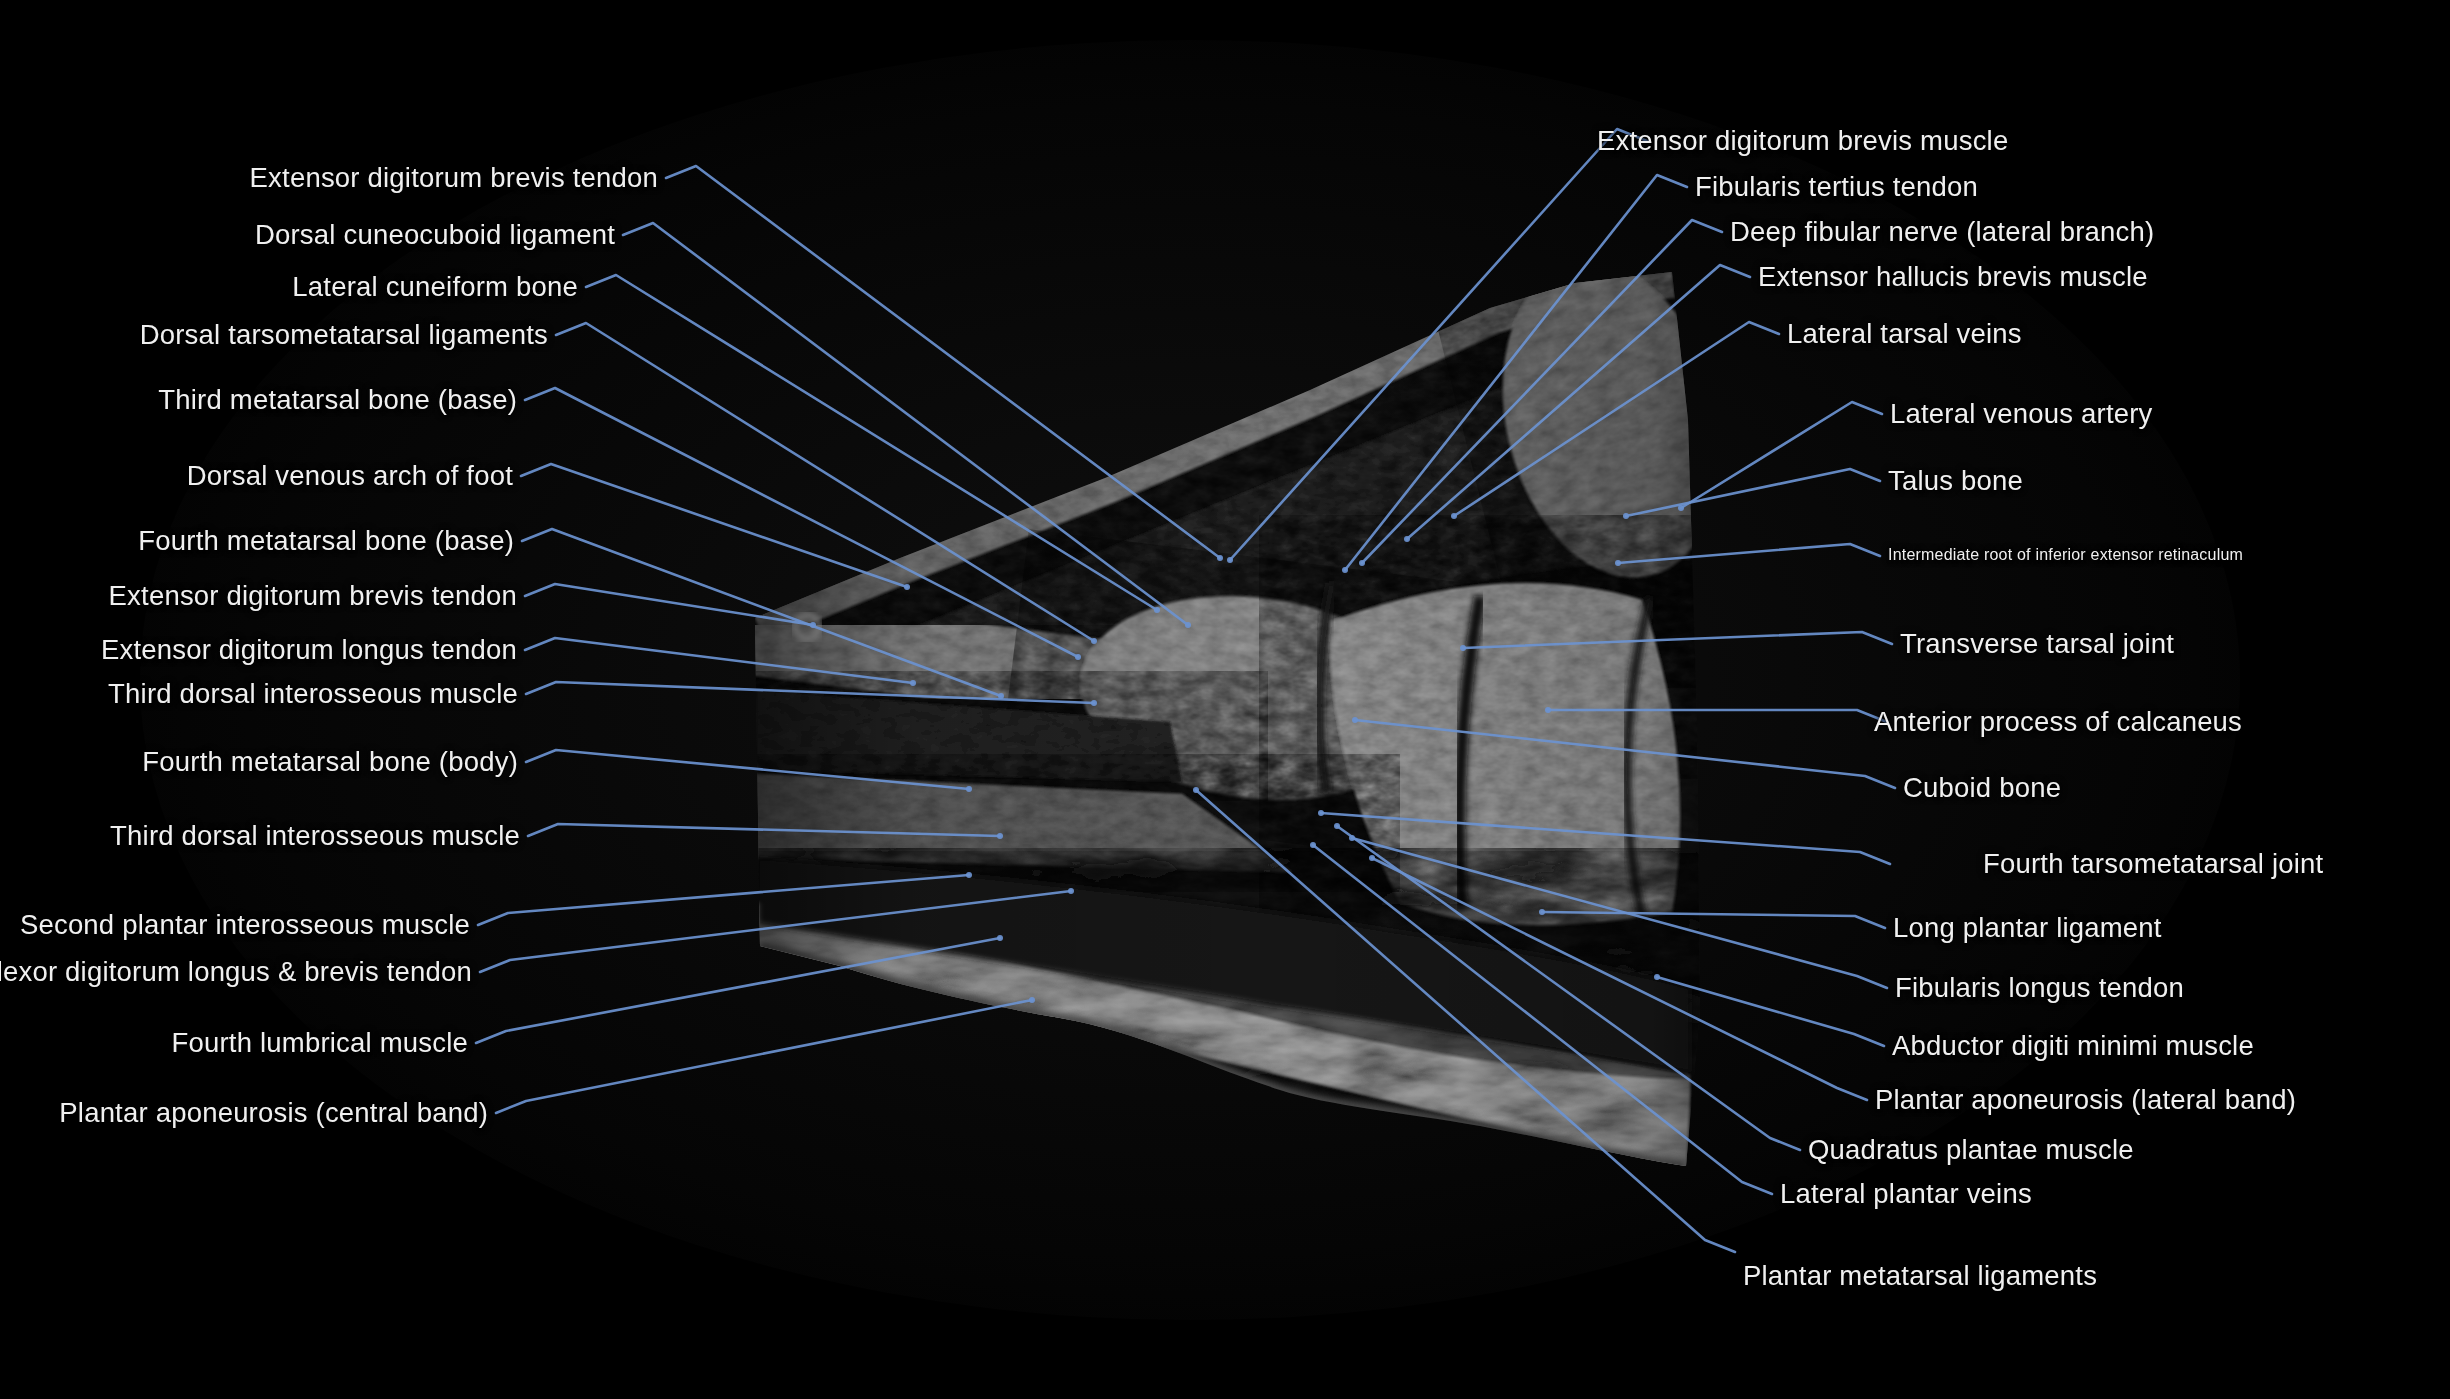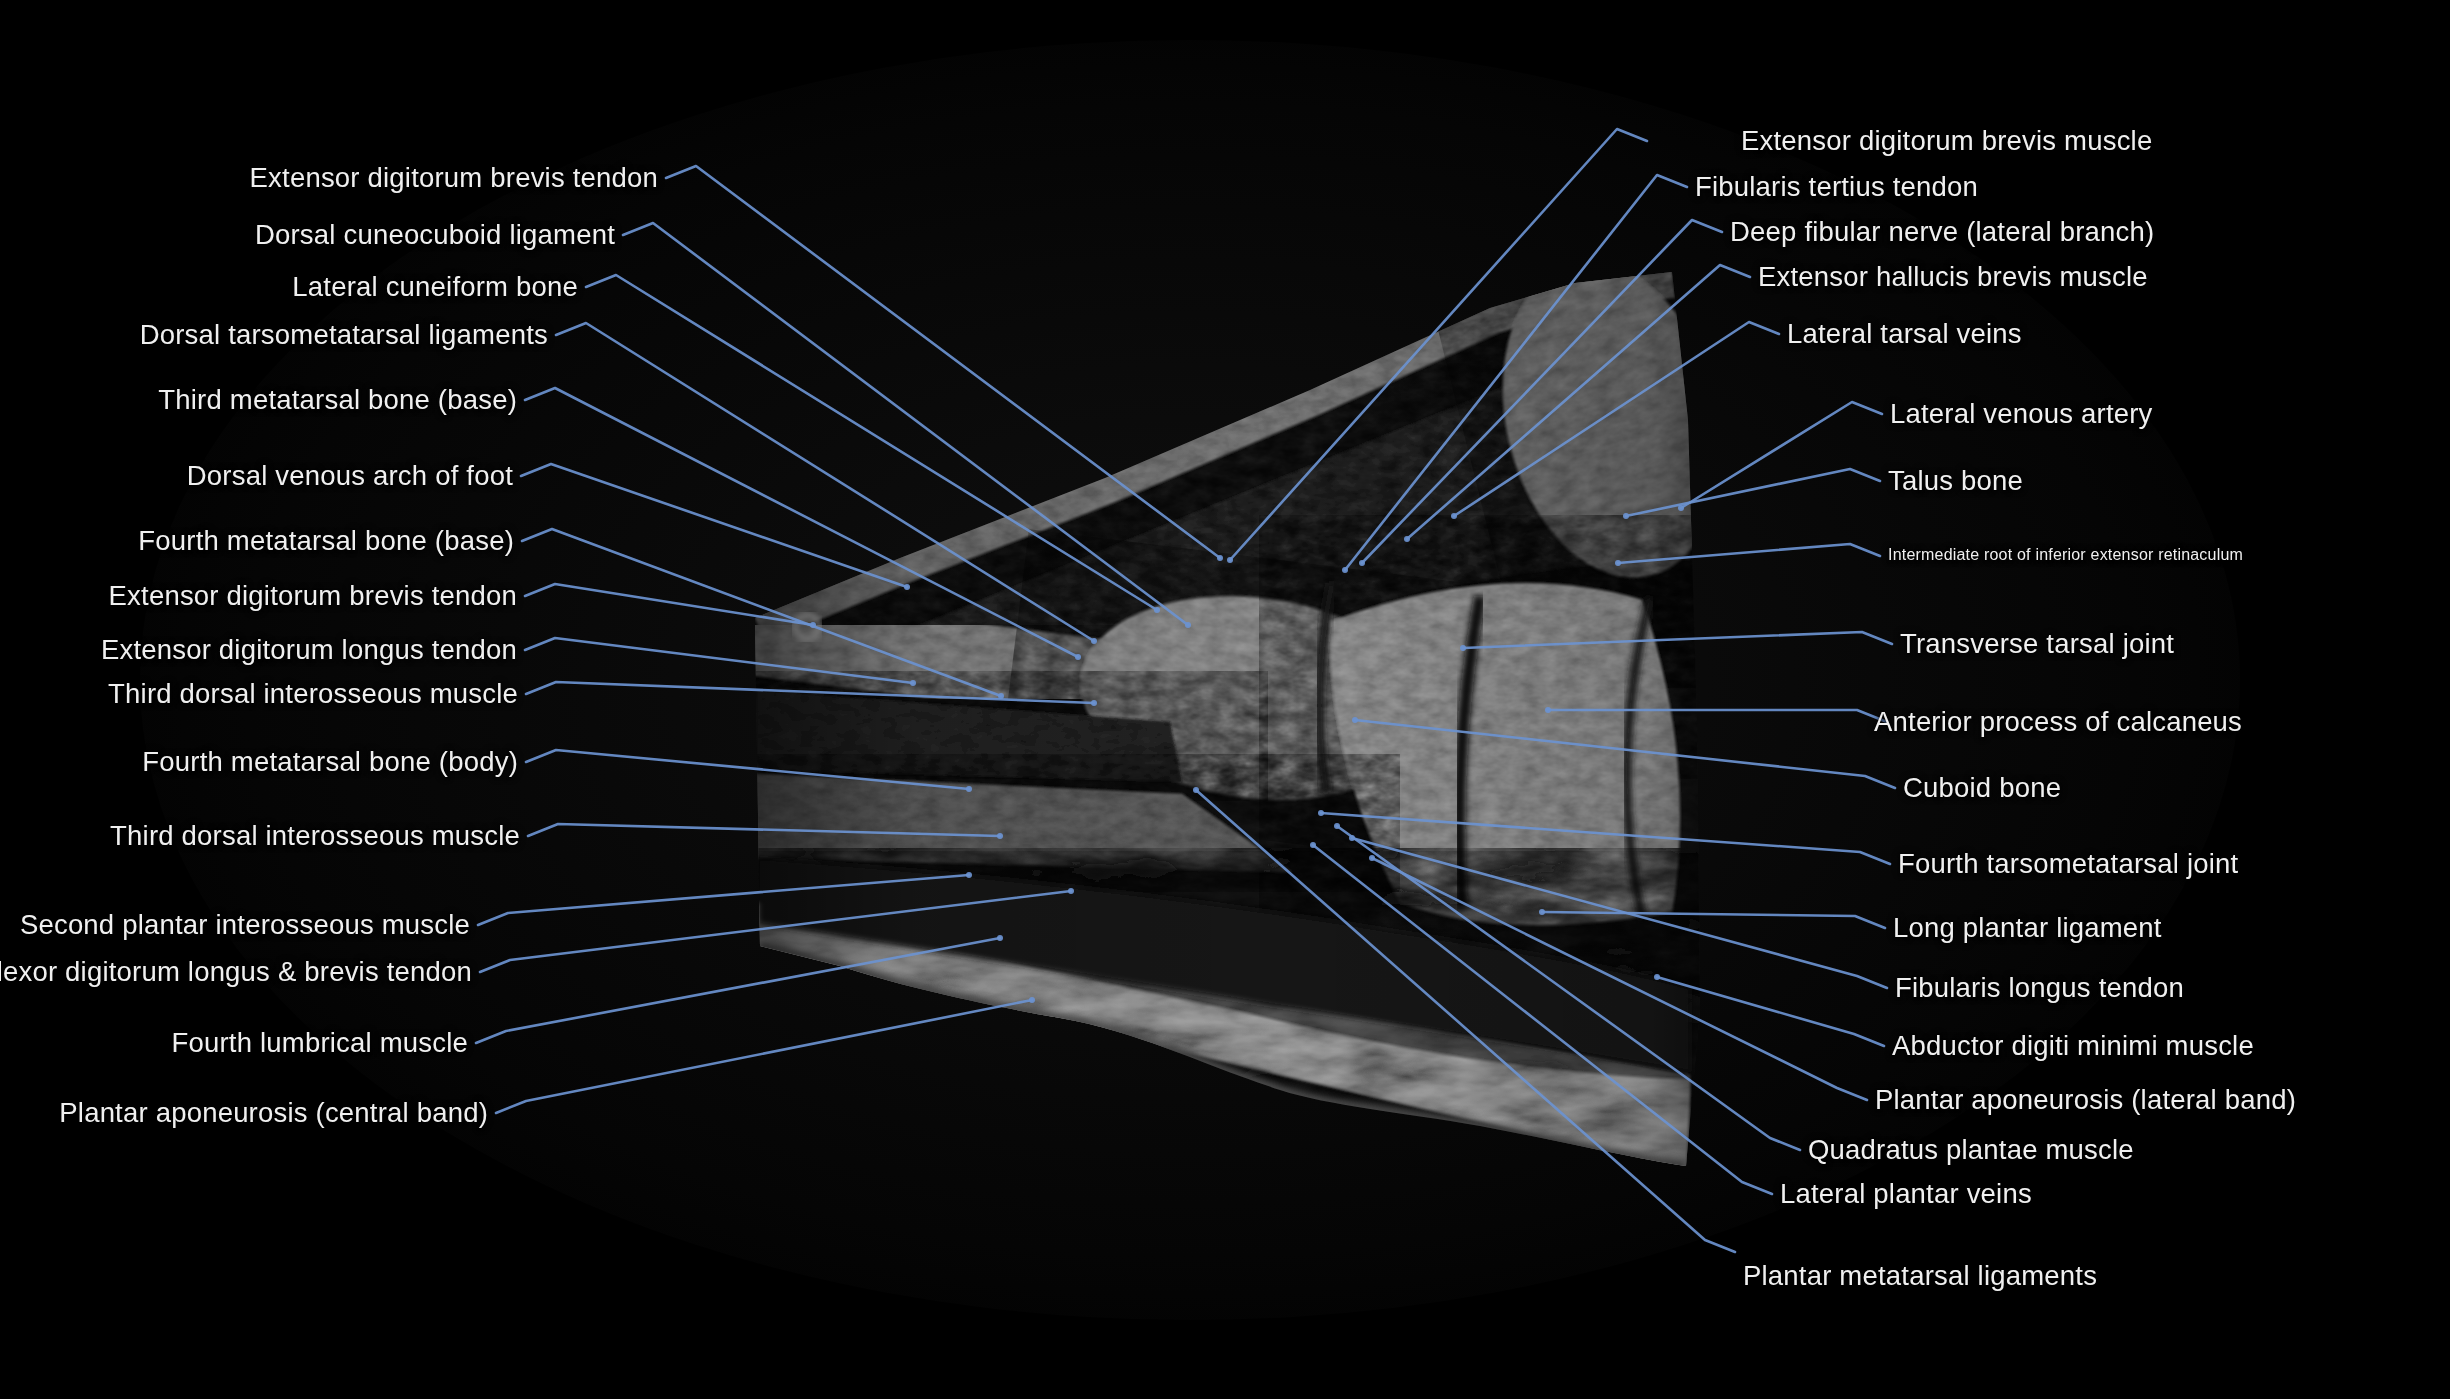--- a/index.html
+++ b/index.html
@@ -212,32 +212,32 @@
       <div class="label" style="top: 541px; right: 1936px;">Fourth metatarsal bone (base)</div>
       <div class="label" style="top: 596px; right: 1933px;">Extensor digitorum brevis tendon</div>
       <div class="label" style="top: 650px; right: 1933px;">Extensor digitorum longus tendon</div>
       <div class="label" style="top: 694px; right: 1932px;">Third dorsal interosseous muscle</div>
       <div class="label" style="top: 762px; right: 1932px;">Fourth metatarsal bone (body)</div>
       <div class="label" style="top: 836px; right: 1930px;">Third dorsal interosseous muscle</div>
       <div class="label" style="top: 925px; right: 1980px;">Second plantar interosseous muscle</div>
       <div class="label" style="top: 972px; right: 1978px;">Flexor digitorum longus &amp; brevis tendon</div>
       <div class="label" style="top: 1043px; right: 1982px;">Fourth lumbrical muscle</div>
       <div class="label" style="top: 1113px; right: 1962px;">Plantar aponeurosis (central band)</div>
-      <div class="label" style="top: 141px; left: 1741px;">Extensor digitorum brevis muscle</div>
+      <div class="label" style="top: 141px; left: 1597px;">Extensor digitorum brevis muscle</div>
       <div class="label" style="top: 187px; left: 1695px;">Fibularis tertius tendon</div>
       <div class="label" style="top: 232px; left: 1730px;">Deep fibular nerve (lateral branch)</div>
       <div class="label" style="top: 277px; left: 1758px; text-align: right;">Extensor hallucis brevis muscle</div>
       <div class="label" style="top: 334px; left: 1787px;">Lateral tarsal veins</div>
       <div class="label" style="top: 414px; left: 1890px;">Lateral venous artery</div>
       <div class="label" style="top: 481px; left: 1888px;">Talus bone</div>
       <div class="label small" style="top: 556px; left: 1888px;">Intermediate root of inferior extensor retinaculum</div>
       <div class="label" style="top: 644px; left: 1900px;">Transverse tarsal joint</div>
       <div class="label" style="top: 722px; left: 1874px;">Anterior process of calcaneus</div>
       <div class="label" style="top: 788px; left: 1903px;">Cuboid bone</div>
-      <div class="label" style="top: 864px; left: 1898px;">Fourth tarsometatarsal joint</div>
+      <div class="label" style="top: 864px; left: 1983px;">Fourth tarsometatarsal joint</div>
       <div class="label" style="top: 928px; left: 1893px;">Long plantar ligament</div>
       <div class="label" style="top: 988px; left: 1895px;">Fibularis longus tendon</div>
       <div class="label" style="top: 1046px; left: 1892px;">Abductor digiti minimi muscle</div>
       <div class="label" style="top: 1100px; left: 1875px;">Plantar aponeurosis (lateral band)</div>
       <div class="label" style="top: 1150px; left: 1808px;">Quadratus plantae muscle</div>
       <div class="label" style="top: 1194px; left: 1780px;">Lateral plantar veins</div>
       <div class="label" style="top: 1276px; left: 1743px;">Plantar metatarsal ligaments</div>
     </div>
 
 </div>

